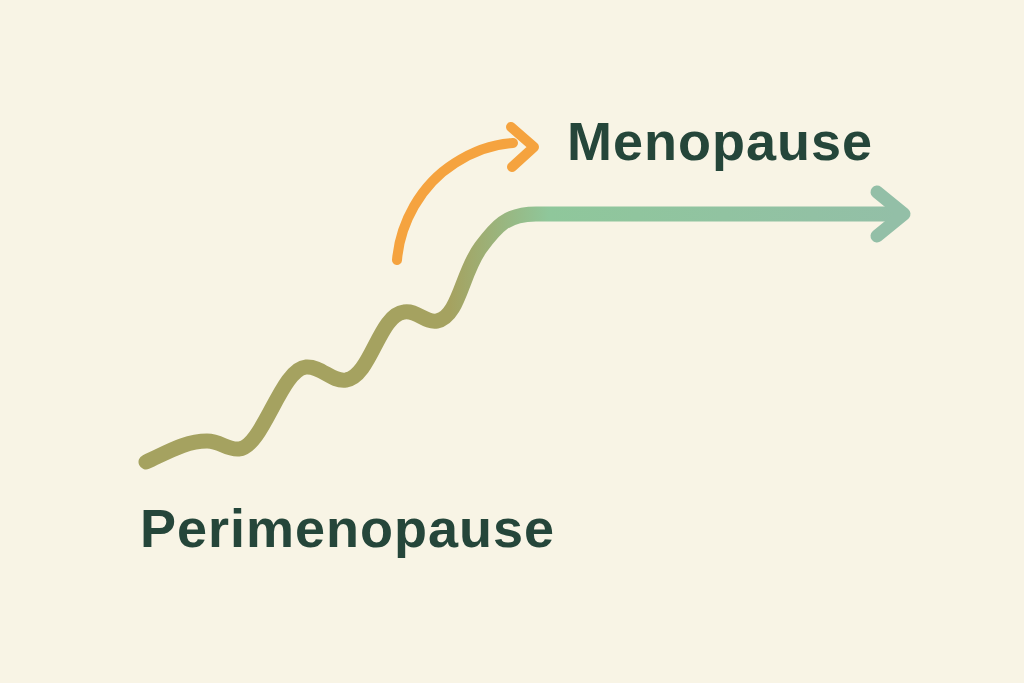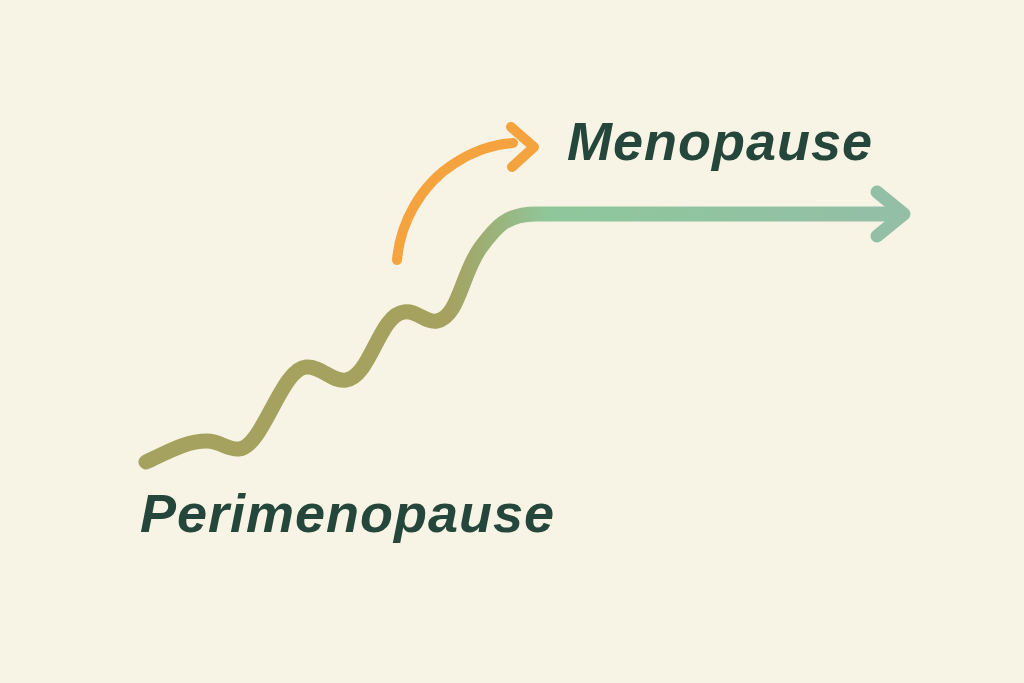--- a/index.html
+++ b/index.html
@@ -5,21 +5,20 @@
   html, body {
     margin: 0;
     padding: 0;
   }
   .canvas {
     position: relative;
     width: 1024px;
     height: 683px;
     overflow: hidden;
     font-family: "Liberation Sans", sans-serif;
-    font-style: italic;
   }
   .diagram-svg {
     position: absolute;
     inset: 0;
     width: 1024px;
     height: 683px;
     display: block;
   }
   .label {
     position: absolute;
@@ -28,21 +27,21 @@
     line-height: 1;
     letter-spacing: 1px;
     white-space: nowrap;
   }
   .label-menopause {
     left: 567px;
     top: 114px;
   }
   .label-perimenopause {
     left: 140px;
-    top: 486px;
+    top: 501px;
   }
 </style>
 </head>
 <body>
 
 <div class="canvas" style="background-color: rgb(248, 244, 229);">
 
   <svg class="diagram-svg" viewBox="0 0 1024 683" xmlns="http://www.w3.org/2000/svg">
     <defs>
       <linearGradient id="waveGradient" gradientUnits="userSpaceOnUse" x1="450" y1="0" x2="900" y2="0">

